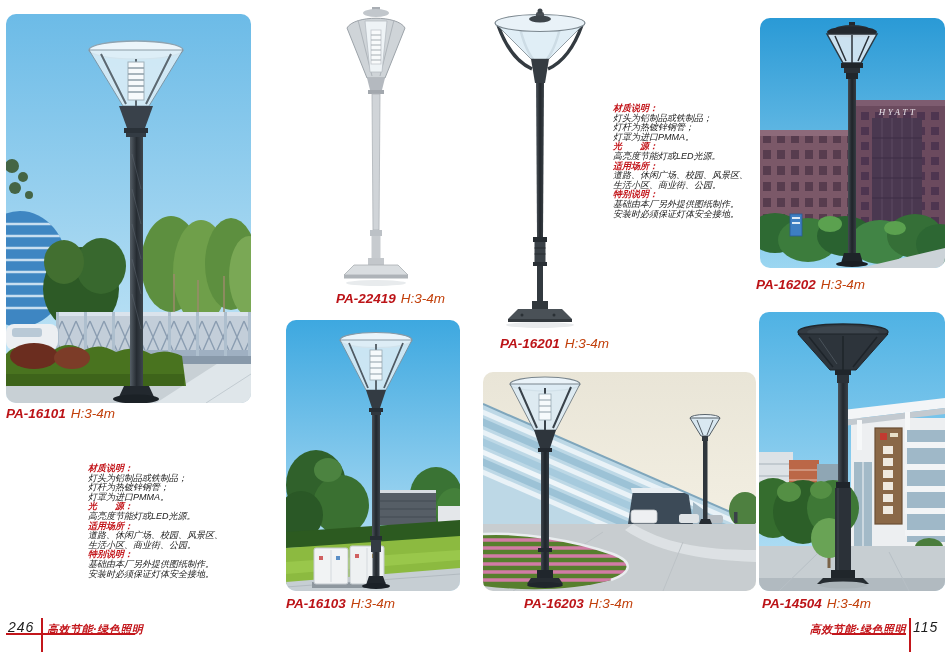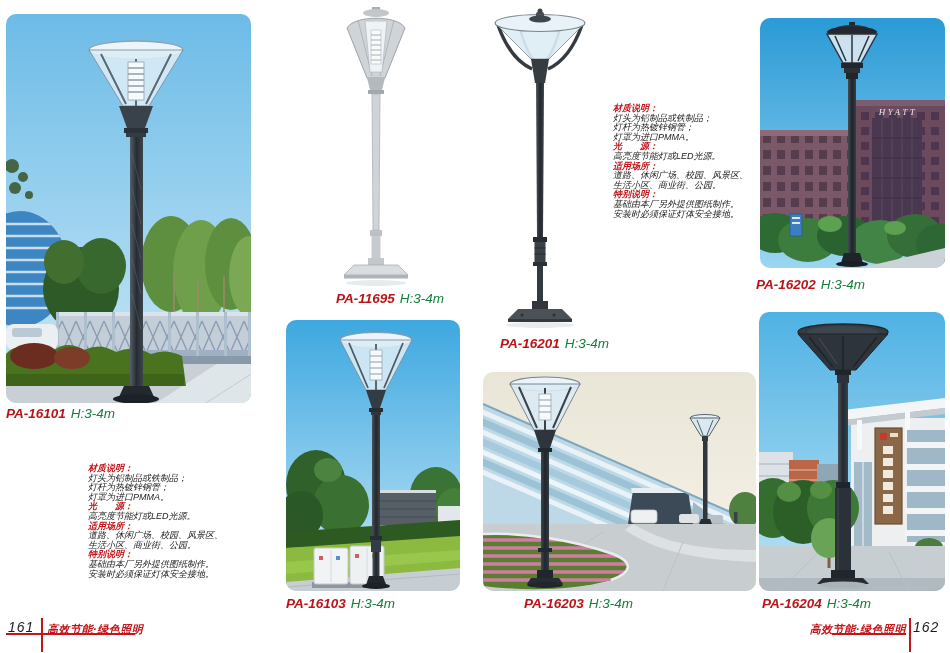--- a/index.html
+++ b/index.html
@@ -2,21 +2,21 @@
 <html><head>
 <meta charset="utf-8">
 <style>
   html,body{margin:0;padding:0;}
   body{width:950px;height:653px;background:#ffffff;font-family:"Liberation Sans",sans-serif;}
   #page{position:relative;width:950px;height:653px;background:#ffffff;overflow:hidden;font-style:italic;}
   .photo{position:absolute;overflow:hidden;border-radius:10px;}
   .photo svg{display:block;}
   .plabel{position:absolute;white-space:nowrap;font-size:13.5px;line-height:15px;}
   .plabel .code{color:#bc1418;font-weight:bold;margin-top:33px;}
-  .plabel .ht{color:#15803d;margin-left:5px;}
+  .plabel .ht{color:#c2410c;margin-left:5px;}
   .specs{position:absolute;width:158px;font-size:9px;line-height:9.6px;}
   .specs .h{color:#c3161b;font-weight:bold;}
   .specs .b{color:#191919;}
   .pageno{position:absolute;font-size:14px;color:#1c1c1c;letter-spacing:1px;}
   .slogan{position:absolute;font-size:11px;color:#c3161b;font-weight:bold;letter-spacing:.5px;white-space:nowrap;}
   .redline{position:absolute;background:#c3161b;}
 </style>
 </head>
 <body>
 
@@ -557,41 +557,41 @@
         <path d="M64,266 L104,266 L110,272 L58,272 Z" fill="#262c31"></path>
         <ellipse cx="84" cy="273" rx="24" ry="3.5" fill="#aab3b8"></ellipse>
       </g>
     </svg>
   </div>
 
   <div class="plabel" style="left:6px;top:406px;">
     <span class="code">PA-16101</span><span class="ht">H:3-4m</span>
   </div>
   <div class="plabel" style="left:336px;top:291px;">
-    <span class="code">PA-11695</span><span class="ht">H:3-4m</span>
+    <span class="code">PA-22419</span><span class="ht">H:3-4m</span>
   </div>
   <div class="plabel" style="left:500px;top:336px;">
     <span class="code">PA-16201</span><span class="ht">H:3-4m</span>
   </div>
   <div class="plabel" style="left:756px;top:277px;">
     <span class="code">PA-16202</span><span class="ht">H:3-4m</span>
   </div>
   <div class="plabel" style="left:286px;top:596px;">
     <span class="code">PA-16103</span><span class="ht">H:3-4m</span>
   </div>
   <div class="plabel" style="left:484px;top:596px;padding-left:40px;">
     <span class="code">PA-16203</span><span class="ht">H:3-4m</span>
   </div>
   <div class="plabel" style="left:762px;top:596px;">
-    <span class="code">PA-16204</span><span class="ht">H:3-4m</span>
-  </div>
-
-  <span class="pageno" style="left:8px;top:619px;">161</span>
+    <span class="code">PA-14504</span><span class="ht">H:3-4m</span>
+  </div>
+
+  <span class="pageno" style="left:8px;top:619px;">246</span>
   <div class="redline" style="left:41px;top:618px;width:1.5px;height:34px;"></div>
   <span class="slogan" style="left:47px;top:622px;">高效节能·绿色照明</span>
   <div class="redline" style="left:6px;top:633px;width:129px;height:1.5px;"></div>
 
   <span class="slogan" style="right:44px;top:622px;">高效节能·绿色照明</span>
   <div class="redline" style="right:44px;top:633px;width:74px;height:1.5px;"></div>
   <div class="redline" style="left:909px;top:618px;width:1.5px;height:34px;"></div>
-  <span class="pageno" style="left:913px;top:619px;">162</span>
+  <span class="pageno" style="left:913px;top:619px;">115</span>
 
 </div>
 
 </body></html>

